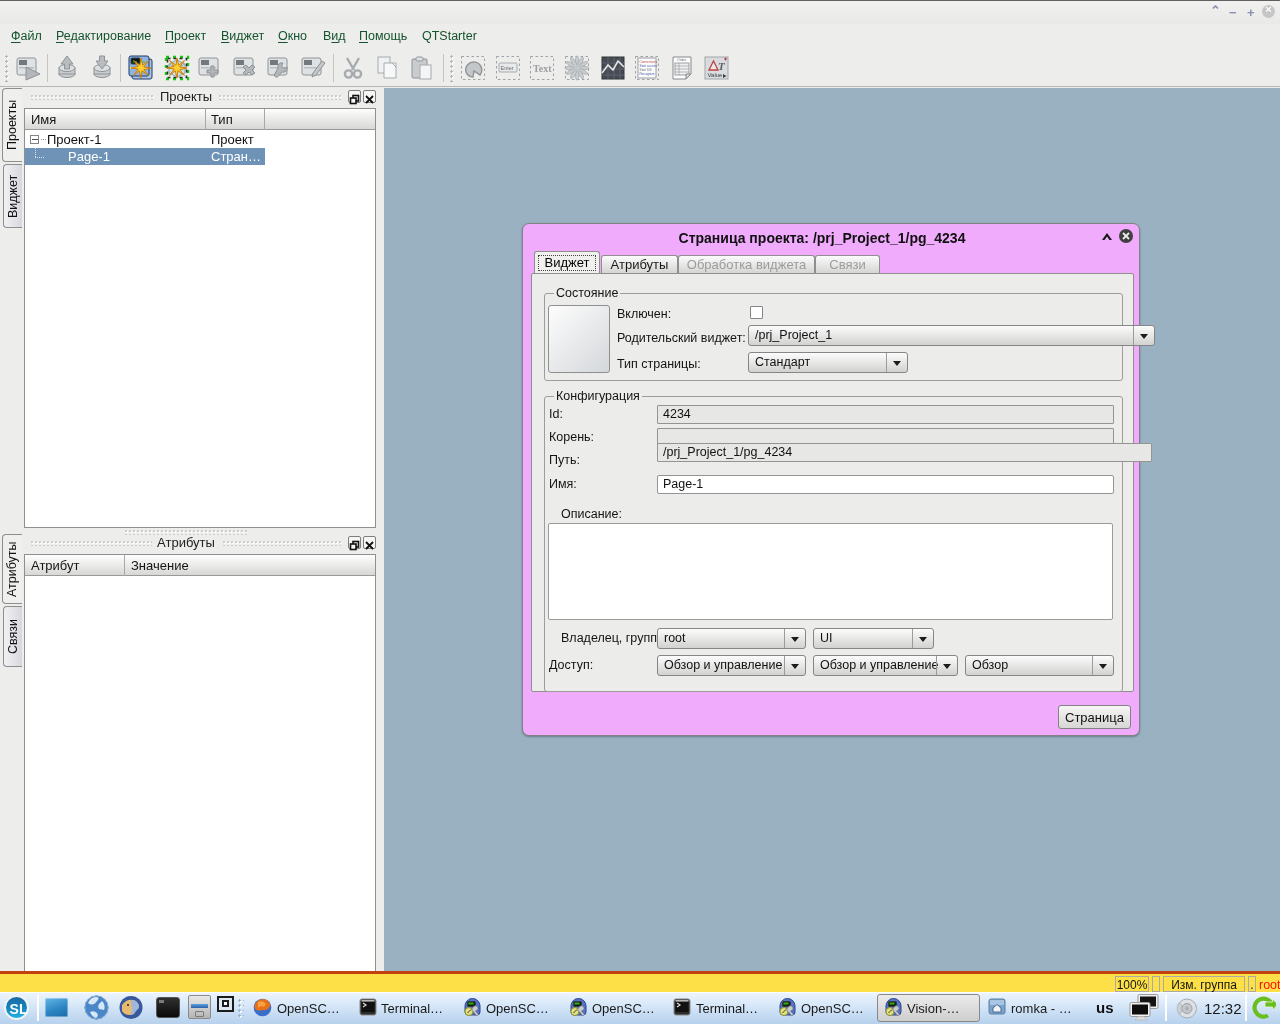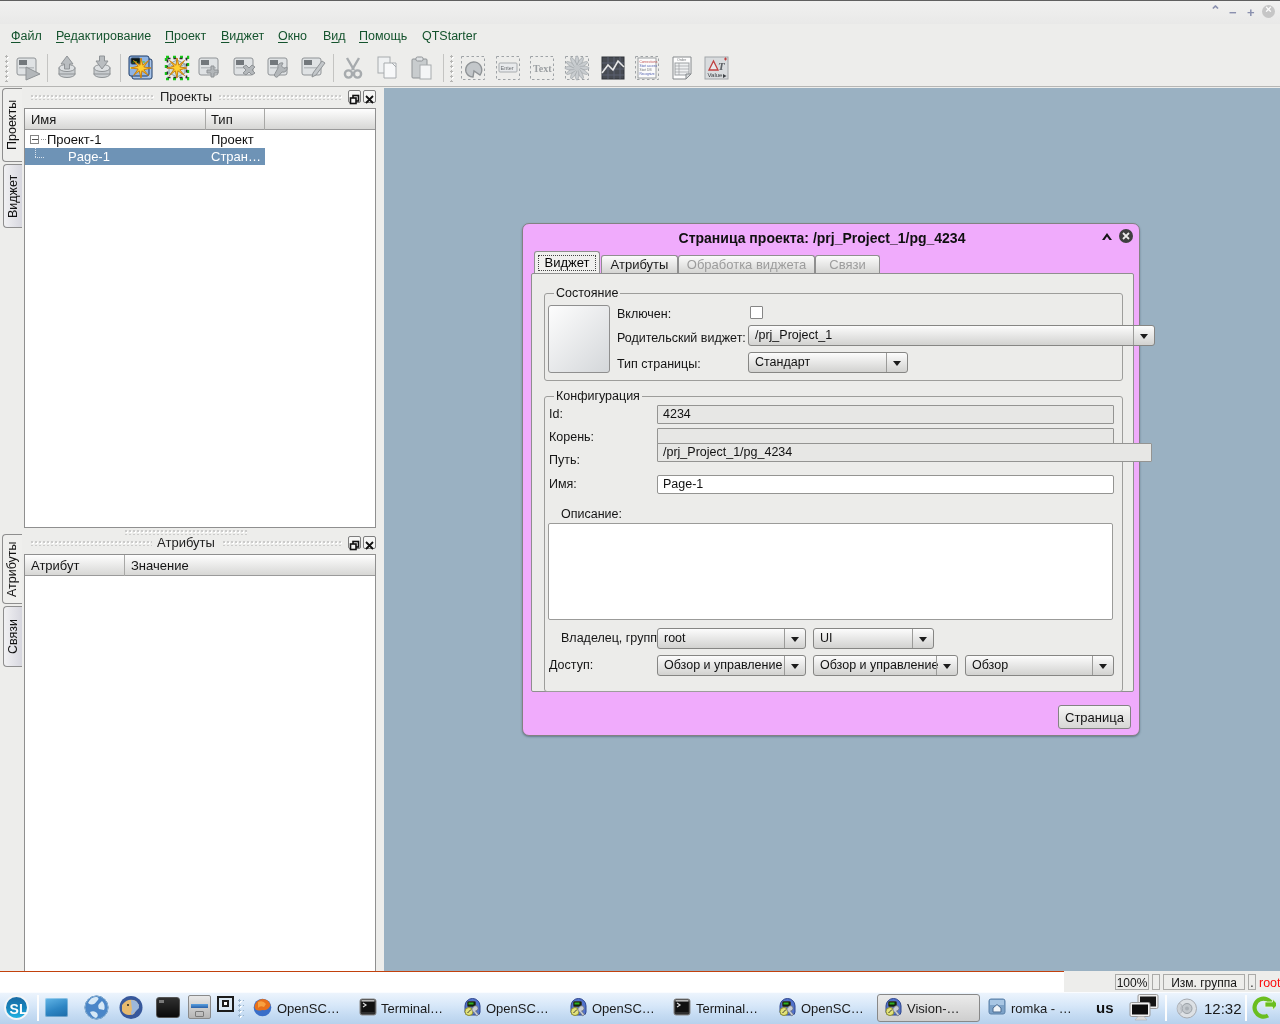--- a/index.html
+++ b/index.html
@@ -33,21 +33,21 @@
 #tabpane{position:absolute;left:8px;top:49px;width:603px;height:419px;border:1px solid #8f8f8f;border-radius:2px;background:#ececea;}
 .grp{position:absolute;border:1px solid #9d9d9b;border-radius:3px;}
 .grplbl{position:absolute;top:-8px;font-size:12.5px;color:#141414;background:#ececea;padding:0 2px;}
 .lbl{position:absolute;font-size:12.5px;color:#141414;}
 .fld{position:absolute;height:19px;border:1px solid #949492;background:#e7e7e5;font-size:12.5px;color:#111;padding:1px 5px;border-radius:1px;}
 .fldw{background:#fff;border-radius:2px;}
 .combo{position:absolute;height:21px;border:1px solid #868684;border-radius:3px;background:linear-gradient(#fcfcfc,#d2d2d0);font-size:12.5px;color:#111;}
 .combo i{position:absolute;left:6px;top:2px;font-style:normal;}
 .cArr{position:absolute;right:0;top:0;width:21px;height:100%;border-left:1px solid #9b9b99;}
 .cArr:after{content:"";position:absolute;left:6px;top:8px;border-left:4.5px solid transparent;border-right:4.5px solid transparent;border-top:5px solid #1c1c1c;}
-#statusbar{position:absolute;left:0;top:971px;width:1064px;height:21px;background:#ffffff;border-top:1px solid #c2410c;}
+#statusbar{position:absolute;left:0;top:971px;width:1280px;height:21px;background:#fde047;border-top:3px solid #c2410c;}
 .sbox{position:absolute;top:2px;height:16px;border:1px solid #aaaaa8;font-size:12px;padding-top:1px;color:#131313;text-align:center;}
 #taskbar{position:absolute;left:0;top:992px;width:1280px;height:32px;background:linear-gradient(#eef5fd 0%,#d8e8f9 40%,#c3daf2 75%,#b7d1ec 100%);}
 .tbtxt{position:absolute;top:9px;font-size:13px;color:#1a1a1a;}
 .tbsep{position:absolute;top:3px;width:2px;height:26px;background:#fdfdfd;}
 </style></head>
 <body>
 
 <div id="titlebar">
 <div style="position:absolute;left:0;top:0;width:1280px;height:1px;background:#606060;"></div>
  <div class="wbtn" style="left:1210px;top:3px;">⌃</div>

